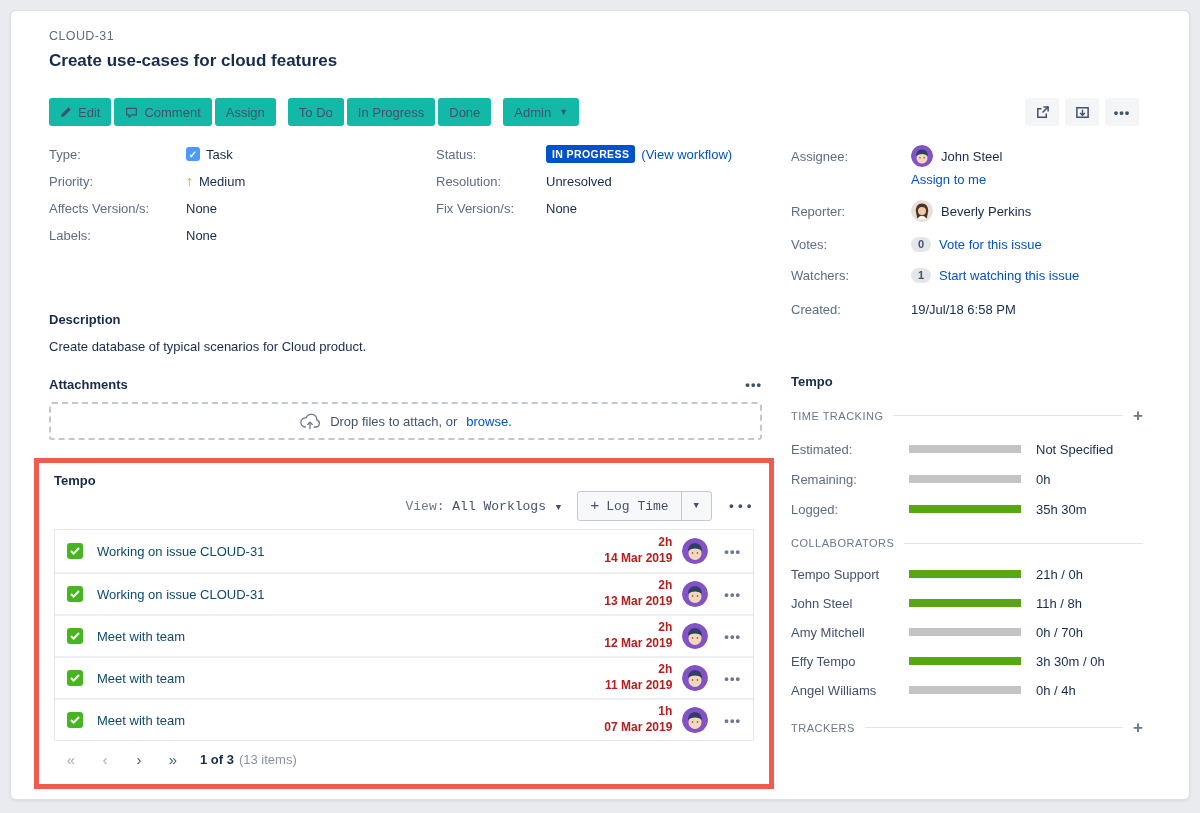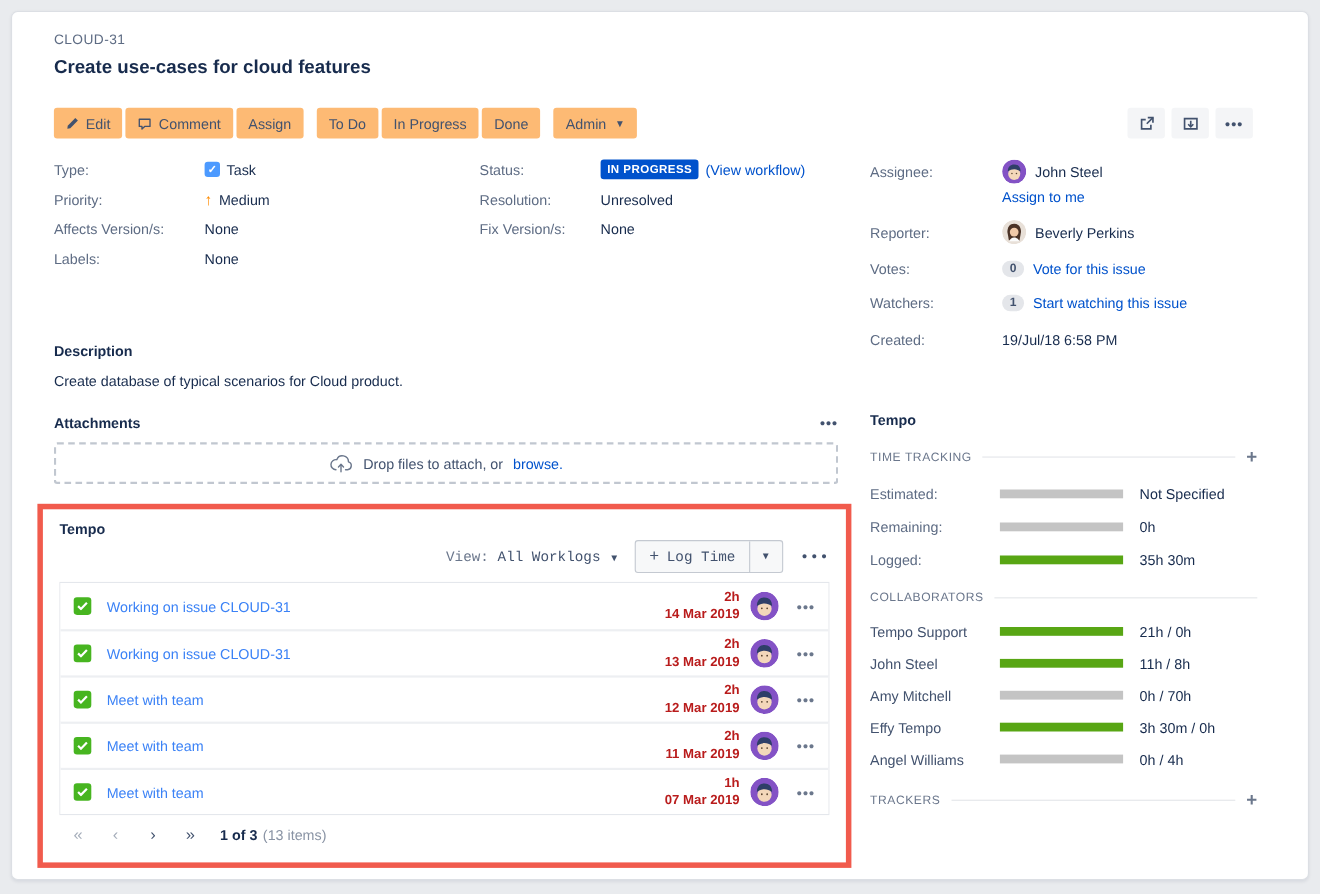--- a/index.html
+++ b/index.html
@@ -7,21 +7,21 @@
   body { font-family:"Liberation Sans", sans-serif; background:#e9ebee; position:relative; overflow:hidden; }
   .card { position:absolute; left:10px; top:10px; width:1180px; height:790px; background:#fff;
           border:1px solid #dcdfe4; border-radius:6px; box-shadow:0 1px 3px rgba(9,30,66,.08); }
 
   
   .breadcrumb { position:absolute; left:38px; top:18px; font-size:12.5px; color:#5e6c84; letter-spacing:.4px; cursor:pointer; }
   .title { position:absolute; left:38px; top:40px; font-size:17px; font-weight:bold; color:#172b4d; }
 
   
   .toolbar { position:absolute; left:38px; top:87px; display:flex; align-items:center; }
-  .btn { background:#fdba74; border:none; border-radius:3px; height:28px; padding:0 11px;
+  .btn { background:#14b8a6; border:none; border-radius:3px; height:28px; padding:0 11px;
          font-family:inherit; font-size:13px; color:#42526e; display:inline-flex; align-items:center; gap:6px; cursor:pointer; white-space:nowrap; }
   .btn + .btn { margin-left:3px; }
   .tb-gap { width:12px; }
   .chev { font-size:9px; color:#42526e; margin-left:2px; }
   .top-icons { position:absolute; top:87px; right:50px; display:flex; gap:6px; }
   .icon-btn { width:34px; height:28px; background:#f4f5f7; border:none; border-radius:3px;
               display:flex; align-items:center; justify-content:center; cursor:pointer; color:#42526e; }
   .dots { color:#42526e; font-size:13px; font-weight:bold; letter-spacing:1px; cursor:pointer; }
 
   
@@ -63,21 +63,21 @@
   .view-dd .vlabel { color:#6b778c; }
   .split-btn { display:flex; border:1px solid #c4c9d1; border-radius:3px; background:#f7f8f9; height:30px; overflow:hidden; }
   .split-main { padding:0 12px; display:flex; align-items:center; gap:7px; font-size:13px; color:#42526e; cursor:pointer; }
   .split-main .plus { font-size:15px; font-weight:normal; }
   .split-arrow { width:30px; display:flex; align-items:center; justify-content:center; border-left:1px solid #c4c9d1;
                  font-size:9px; color:#42526e; cursor:pointer; }
   .wtable { margin-top:8px; border:1px solid #e4e7ec; }
   .wrow { height:42px; display:flex; align-items:center; padding:0 12px; background:#fff; }
   .wrow + .wrow { border-top:2px solid #edeff2; }
   .wcheck { width:16px; height:16px; border-radius:3px; background:#47b520; display:flex; align-items:center; justify-content:center; cursor:pointer; flex:0 0 auto; }
-  .wdesc { margin-left:14px; flex:1; font-size:13px; color:#3b82f6; }
+  .wdesc { margin-left:14px; flex:1; font-size:13px; color:#0c4a6e; }
   .wtime { text-align:right; font-size:12px; font-weight:bold; color:#b91c1c; line-height:1.3; }
   .wavatar { width:26px; height:26px; border-radius:50%; overflow:hidden; margin-left:10px; flex:0 0 auto; }
   .wdots { margin-left:16px; color:#6b778c; }
   .pagination { margin-top:10px; display:flex; align-items:center; }
   .pg { font-size:15px; cursor:pointer; width:34px; text-align:center; color:#42526e; }
   .pg.disabled { color:#a5adba; }
   .pg-info { margin-left:10px; font-size:13px; color:#172b4d; font-weight:bold; }
   .pg-items { margin-left:5px; font-size:13px; color:#8993a4; }
 
   

